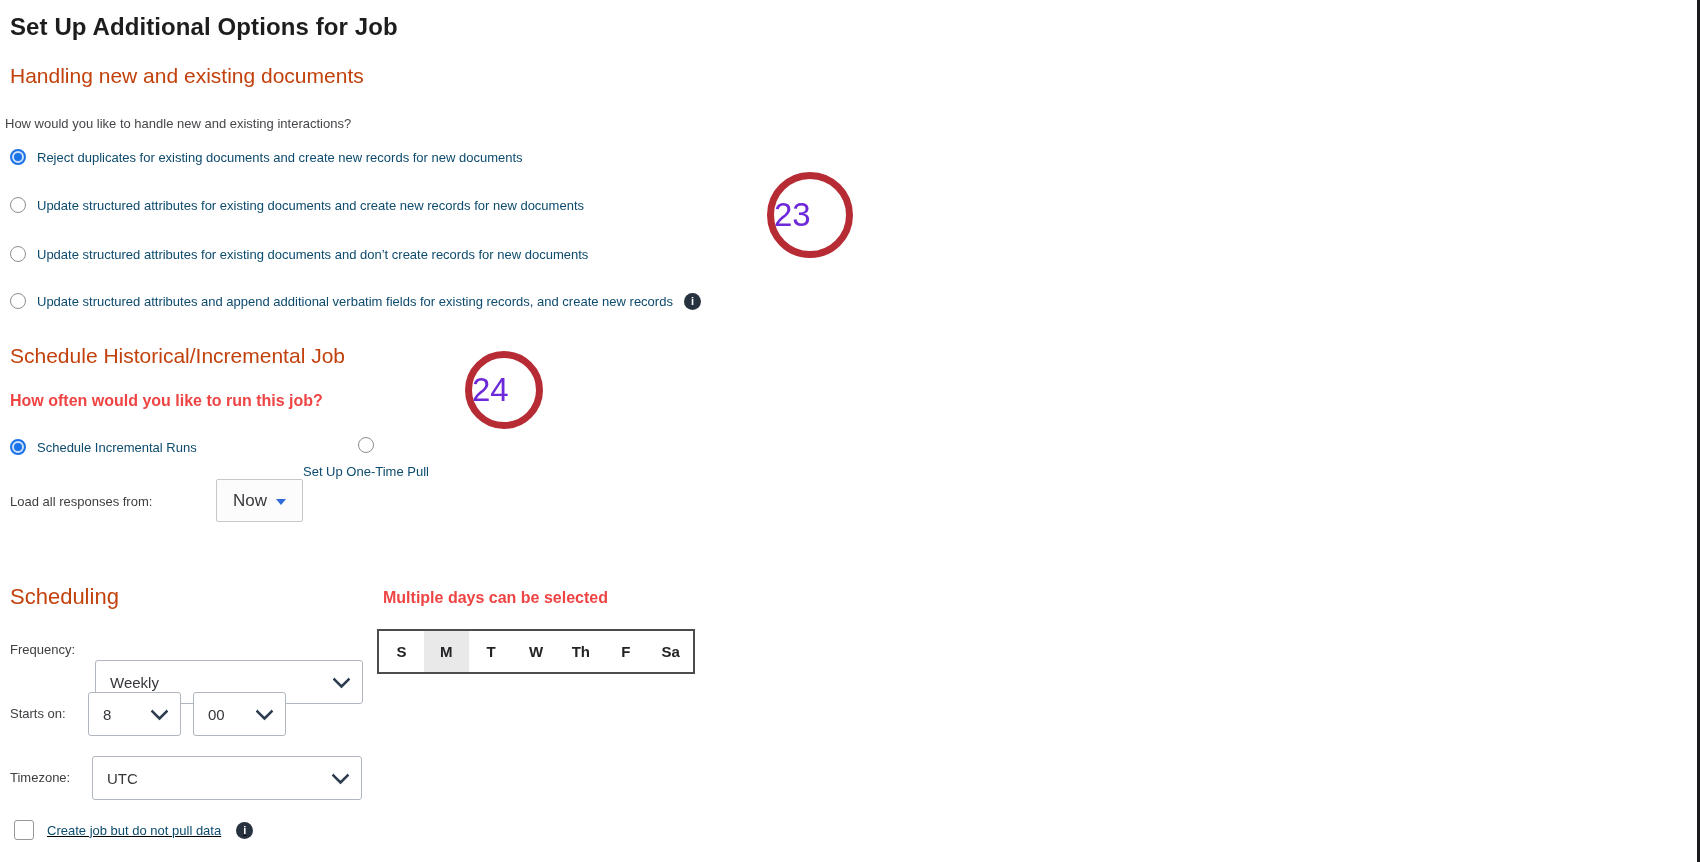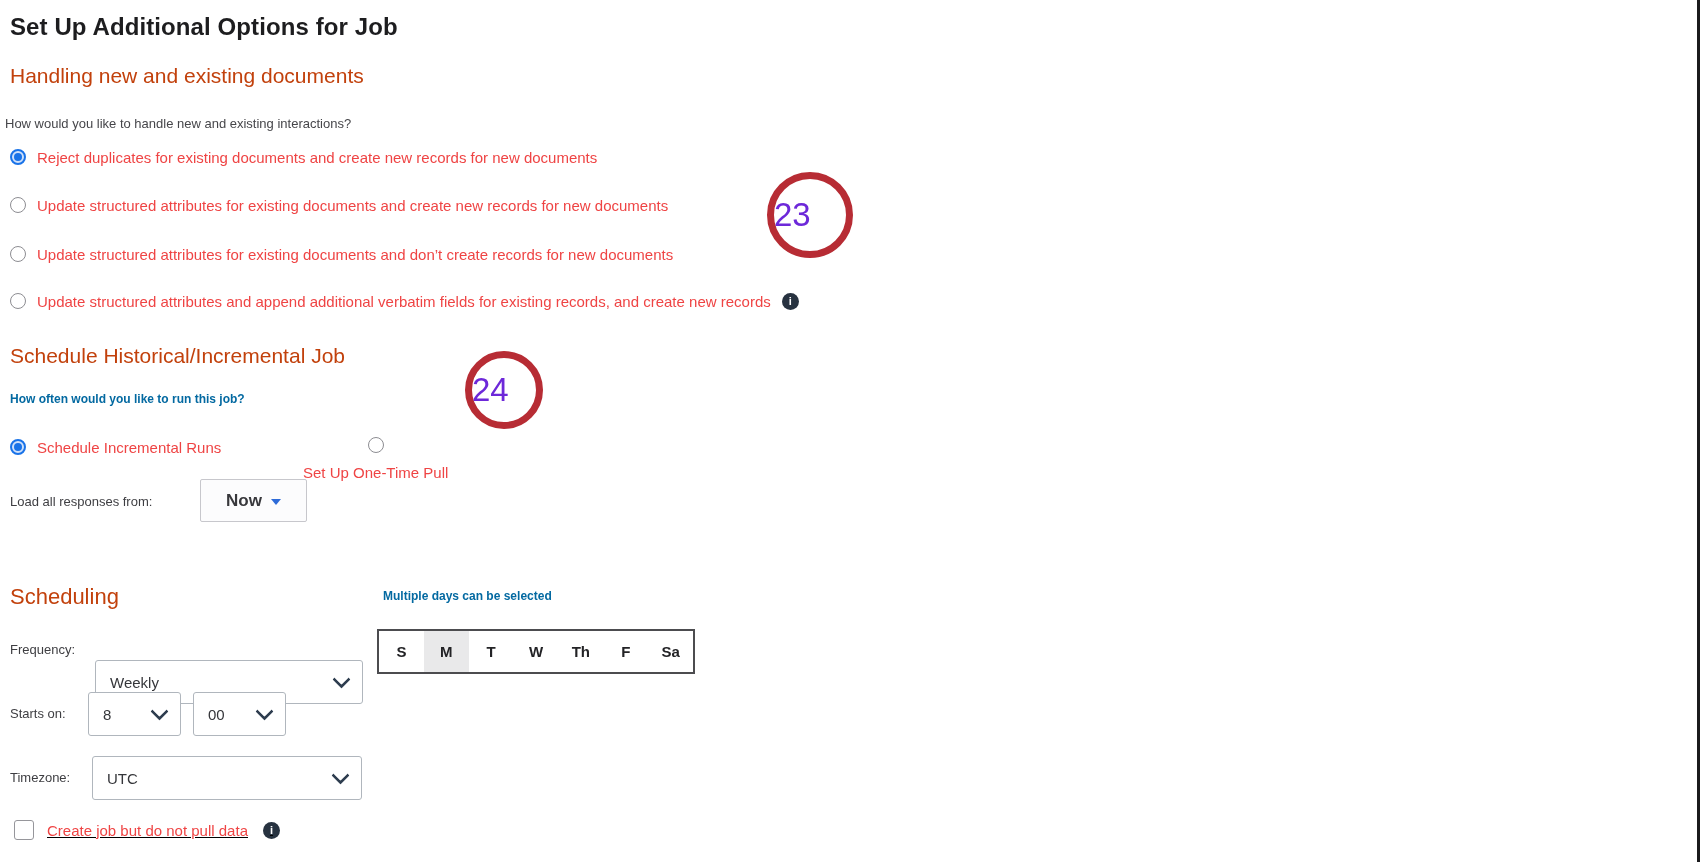--- a/index.html
+++ b/index.html
@@ -10,35 +10,35 @@
   }
   .right-edge {
     position:absolute; top:0; right:0; width:3px; height:862px;
     background:#1b1b1d;
   }
   .abs { position:absolute; }
 
   .title { font-size:24px; font-weight:700; color:#1d1d1f; letter-spacing:0.1px; }
   .section-h { font-size:21px; font-weight:400; color:#c2410c; }
   .body-text { font-size:13px; color:#46464a; }
-  .bold-q { font-size:12px; font-weight:700; color:#0369a1; }
+  .bold-q { font-size:16px; font-weight:700; color:#ef4444; }
   .ctl-label { font-size:13px; color:#3e3e42; }
 
   .radio-row { display:flex; align-items:center; gap:11px; height:20px; }
   .radio {
     width:16px; height:16px; border-radius:50%;
     border:1px solid #8d8d92; background:#fff; box-sizing:border-box; flex:none;
   }
   .radio.selected {
     border:2px solid #1a73e8; background:#cfe0fa; position:relative;
   }
   .radio.selected::after {
     content:""; position:absolute; inset:2px; border-radius:50%; background:#1a73e8;
   }
-  .radio-label { font-size:15px; color:#ef4444; }
+  .radio-label { font-size:13px; color:#0c4a6e; }
 
   .annotation {
     position:absolute; box-sizing:border-box;
     border:7px solid #b72c34; border-radius:50%;
     display:flex; align-items:center; 
     color:#6d28d9; font-size:33px; background:transparent;
   }
 
   .select {
     position:absolute; box-sizing:border-box;
@@ -134,21 +134,21 @@
     <span class="radio selected"></span>
     <span class="radio-label">Schedule Incremental Runs</span>
   </div>
 
   <div class="abs radio-row" style="left:303px; top:437px;flex-direction:column;">
     <span class="radio"></span>
     <span class="radio-label">Set Up One-Time Pull</span>
   </div>
 
   <div class="abs ctl-label" style="left:10px; top:494px;">Load all responses from:</div>
-  <div class="now-btn" style="left:200px; top:479px; width:107px; height:43px;font-weight:bold;">
+  <div class="now-btn" style="left:216px; top:479px; width:87px; height:43px;">
     <span>Now</span>
     <span class="caret-down"></span>
   </div>
 
   <div class="abs section-h" style="left:10px; top:584px; font-size:22px;">Scheduling</div>
   <div class="abs bold-q" style="left:383px; top:589px;">Multiple days can be selected</div>
 
   <div class="abs ctl-label" style="left:10px; top:642px;">Frequency:</div>
   <div class="select" style="left:95px; top:628px; width:268px; height:44px;margin-top:32px;">
     <span>Weekly</span>

